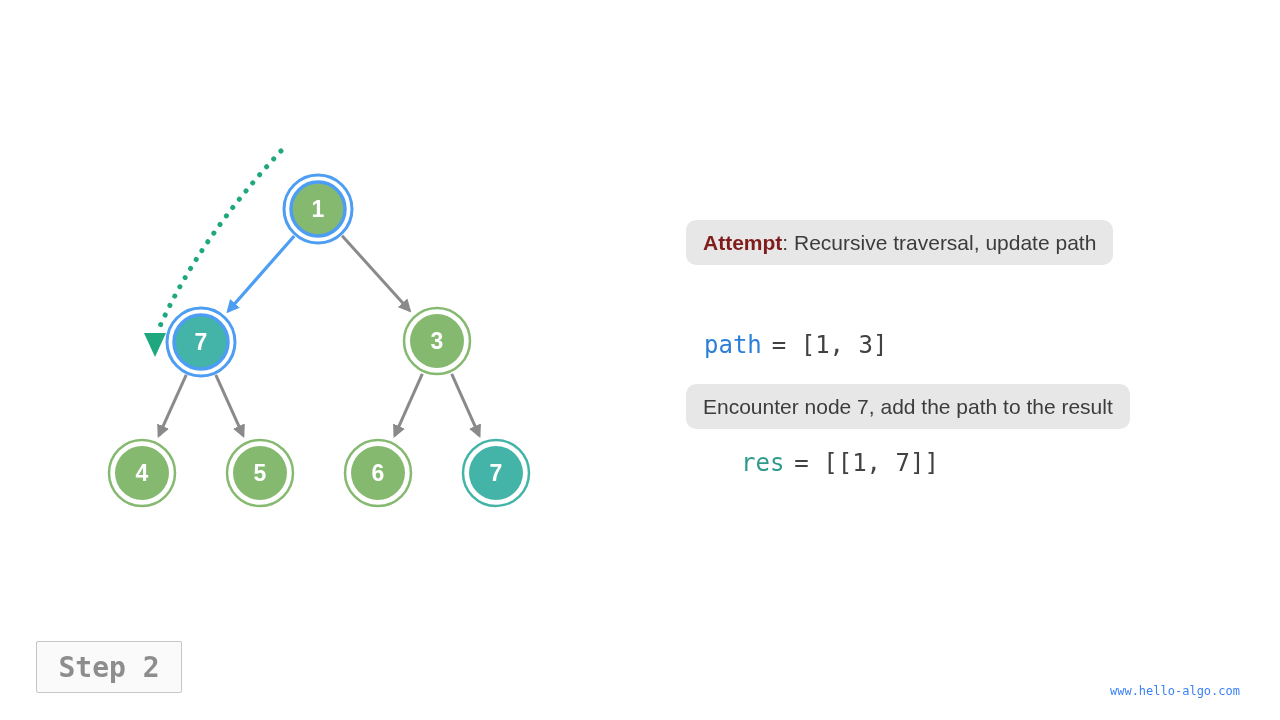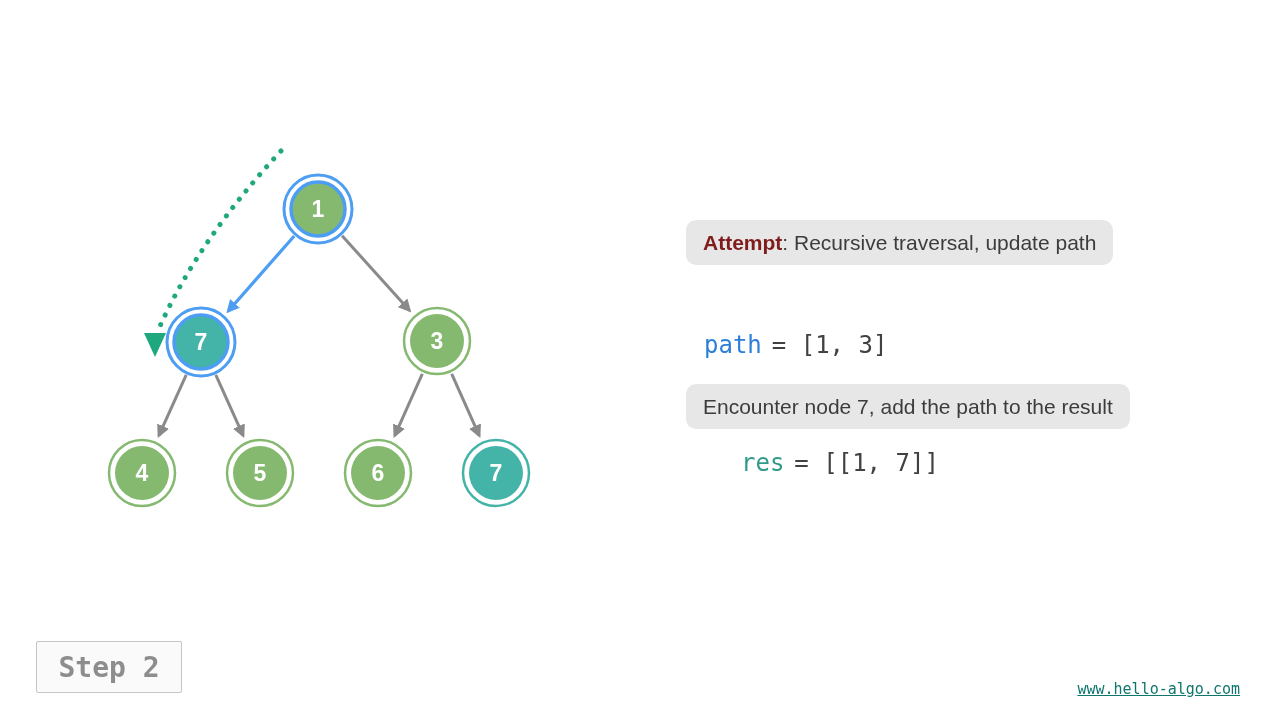--- a/index.html
+++ b/index.html
@@ -31,21 +31,21 @@
 
   #step-badge {
     position: absolute; left: 36px; top: 641px; width: 146px; height: 52px;
     background: #fafafa; border: 1.5px solid #c6c6c6; border-radius: 2px;
     display: flex; align-items: center; justify-content: center;
     font-family: "DejaVu Sans Mono", monospace; font-size: 28px;
     font-weight: bold; color: #8d8d8d;
   }
   #watermark {
     position: absolute; right: 40px; bottom: 22px;
-    font-family: "DejaVu Sans Mono", monospace; font-size: 15px; color: #0f766e; text-decoration: underline;
+    font-family: "DejaVu Sans Mono", monospace; font-size: 12px; color: #3b82f6;
   }
 </style>
 </head>
 <body>
 
 <div id="stage">
 
   <svg id="tree-svg" width="560" height="560" viewBox="0 0 560 560">
       <defs>
         <marker id="arrow-gray" viewBox="0 0 10 10" refX="8" refY="5" markerWidth="13" markerHeight="13" orient="auto" markerUnits="userSpaceOnUse">

